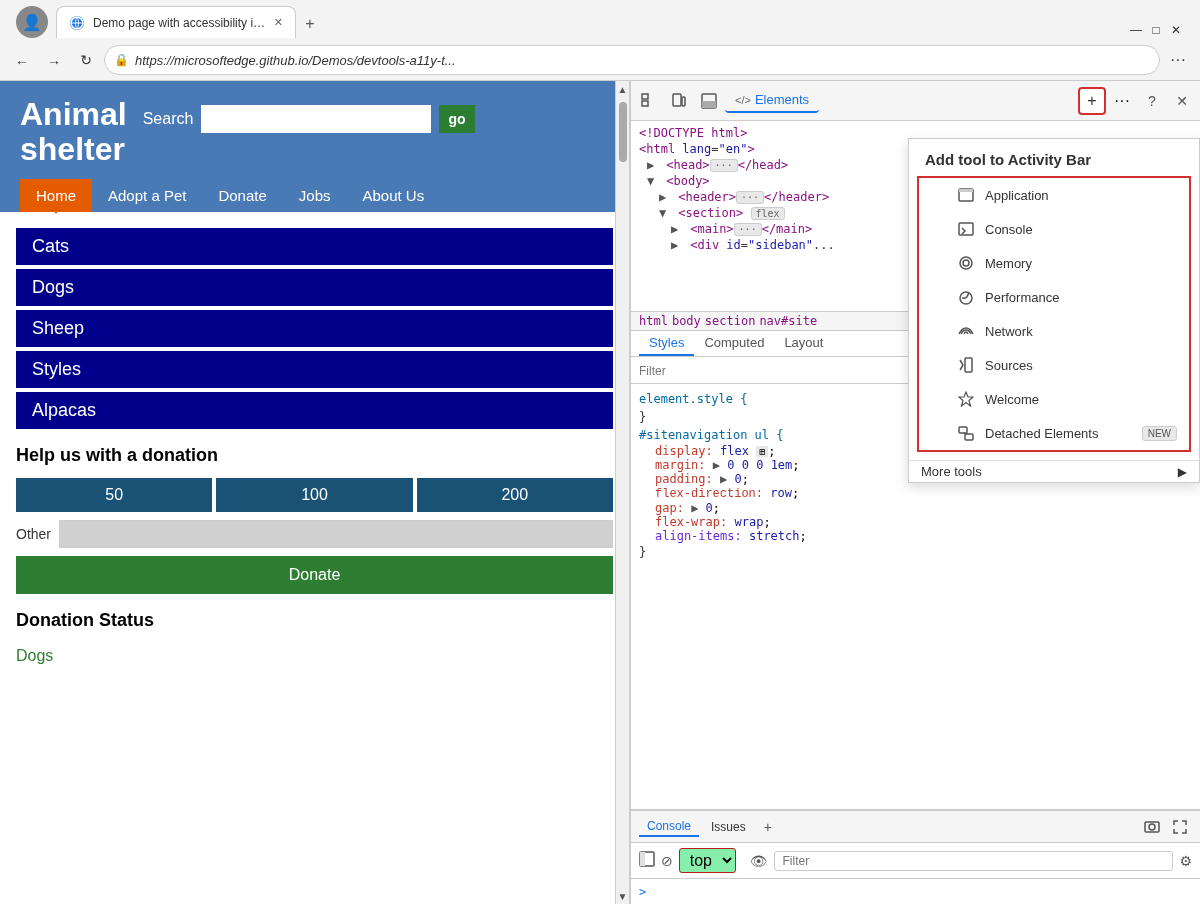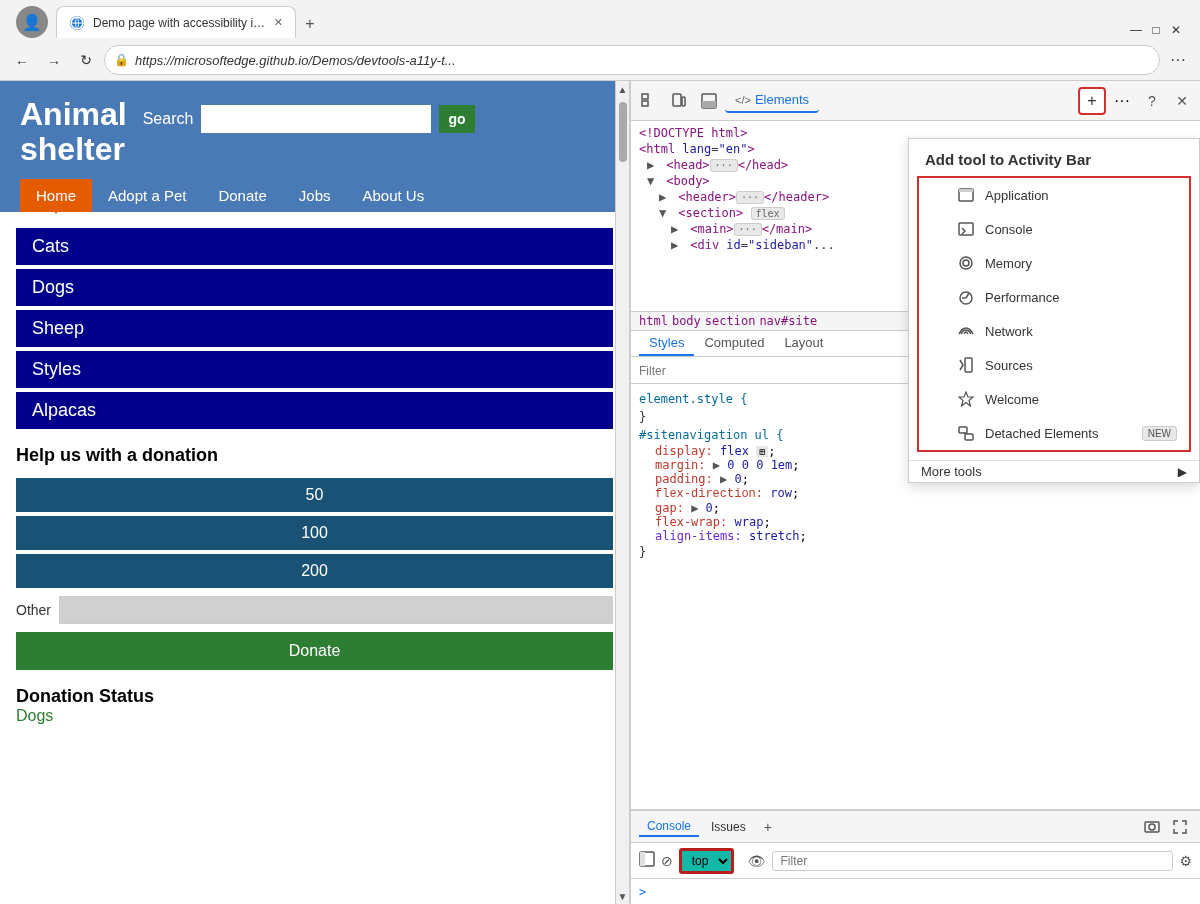--- a/index.html
+++ b/index.html
@@ -36,28 +36,28 @@
     .nav-bar { display: flex; align-items: center; }
     .nav-item { padding: 8px 16px; font-size: 15px; color: white; cursor: pointer; text-decoration: none; }
     .nav-item.active { background: #e55c00; color: white; position: relative; }
     .nav-item.active::after { content: ''; position: absolute; bottom: -8px; left: 50%; transform: translateX(-50%); border: 6px solid transparent; border-top: 8px solid #e55c00; }
 
     .website-body { padding: 16px; }
     .animal-list { margin-bottom: 16px; }
     .animal-item { background: #00008b; color: white; padding: 8px 16px; font-size: 18px; margin-bottom: 4px; cursor: pointer; }
     .donation-section { margin-top: 8px; }
     .donation-title { font-size: 18px; font-weight: bold; margin-bottom: 12px; }
-    .donation-amounts { display: flex; gap: 4px; margin-bottom: 8px; flex-direction: column; }
+    .donation-amounts { display: flex; gap: 4px; margin-bottom: 8px; }
     .amount-btn { flex: 1; background: #1a5276; color: white; border: none; padding: 8px; font-size: 16px; cursor: pointer; text-align: center; }
     .other-row { display: flex; align-items: center; gap: 8px; margin-bottom: 8px; }
     .other-label { font-size: 14px; color: #333; }
     .other-input { flex: 1; height: 28px; border: 1px solid #ccc; padding: 4px 8px; background: #d0d0d0; }
     .donate-btn { width: 100%; background: #2d7d32; color: white; border: none; padding: 10px; font-size: 16px; cursor: pointer; }
     .donation-status { margin-top: 16px; }
-    .status-title { font-size: 18px; font-weight: bold; margin-bottom: 0; }
+    .status-title { font-size: 18px; font-weight: bold; margin-bottom: 16px; }
     .status-item { color: #2d7d32; font-size: 16px; }
 
     .scroll-bar { position: absolute; right: 0; top: 0; width: 14px; height: 100%; background: #f0f0f0; border-left: 1px solid #ccc; display: flex; flex-direction: column; align-items: center; }
     .scroll-arrow { font-size: 10px; color: #555; padding: 3px; cursor: pointer; }
     .scroll-thumb { width: 8px; background: #aaa; border-radius: 4px; margin: 4px 0; height: 60px; }
 
     
     .devtools { flex: 1; background: white; display: flex; flex-direction: column; border-left: 1px solid #ccc; }
     .devtools-toolbar { display: flex; align-items: center; padding: 0 4px; height: 40px; border-bottom: 1px solid #ccc; gap: 2px; background: #f5f5f5; }
     .dt-icon-btn { width: 28px; height: 28px; display: flex; align-items: center; justify-content: center; font-size: 14px; color: #555; cursor: pointer; border-radius: 4px; }
@@ -106,21 +106,21 @@
     .dt-console-tabs { display: flex; align-items: center; padding: 0 8px; height: 32px; border-bottom: 1px solid #ccc; background: #f5f5f5; gap: 4px; }
     .console-tab { padding: 2px 8px; font-size: 12px; cursor: pointer; color: #333; }
     .console-tab.active { border-bottom: 2px solid #1a73e8; color: #1a73e8; }
     .console-add-btn { font-size: 14px; color: #555; cursor: pointer; padding: 2px 6px; }
     .console-right { margin-left: auto; display: flex; gap: 4px; }
     .console-icon-btn { width: 24px; height: 24px; display: flex; align-items: center; justify-content: center; font-size: 12px; color: #555; cursor: pointer; }
 
     .dt-console-bar { display: flex; align-items: center; padding: 4px 8px; height: 36px; border-bottom: 1px solid #ccc; gap: 6px; }
     .console-sidebar-icon { font-size: 14px; color: #555; cursor: pointer; }
     .console-block-icon { font-size: 14px; color: #555; cursor: pointer; }
-    .console-select { border: 3px solid #b91c1c; border-radius: 3px; padding: 2px 6px; font-size: 12px; background: #14b8a6; }
+    .console-select { border: 1px solid #b91c1c; border-radius: 3px; padding: 2px 6px; font-size: 16px; background: #86efac; }
     .console-eye-icon { font-size: 14px; color: #555; cursor: pointer; margin-left: 8px; }
     .console-filter-input { flex: 1; border: 1px solid #ccc; border-radius: 3px; padding: 2px 8px; font-size: 12px; }
     .console-gear-icon { font-size: 14px; color: #555; cursor: pointer; }
     .console-prompt { padding: 6px 8px; font-family: monospace; font-size: 12px; color: #333; display: flex; gap: 4px; }
     .console-arrow { color: #1a73e8; }
   </style>
 </head>
 <body>
 
 <div class="browser-chrome">

